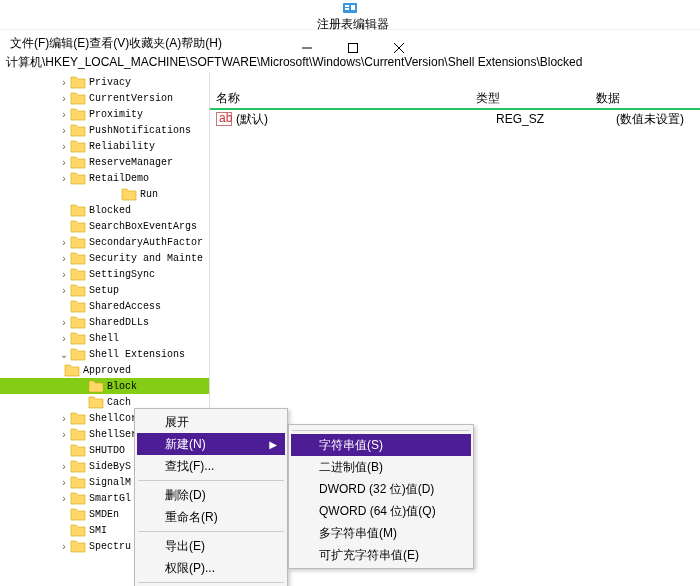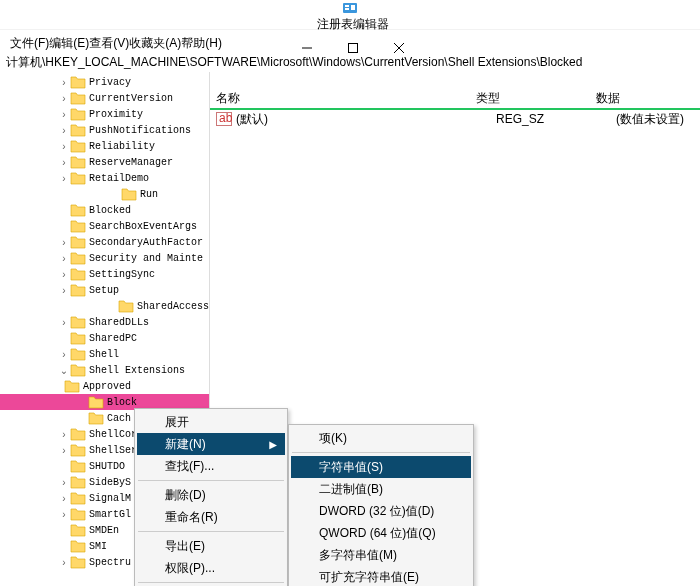--- a/index.html
+++ b/index.html
@@ -12,32 +12,32 @@
 .menubar { height: 22px; display: flex; align-items: flex-end; padding-left: 10px; }
 .menubar span { font-size: 12px; }
 .pathbar { height: 20px; padding: 2px 6px; font-size: 12px; white-space: nowrap; overflow: hidden; }
 .content { display: flex; height: calc(586px - 30px - 22px - 20px); }
 .tree { width: 210px; border-right: 1px solid #ddd; overflow: hidden; padding-top: 2px; }
 .tree-row { display: flex; align-items: center; height: 16px; white-space: nowrap; }
 .chev { width: 12px; display: inline-flex; justify-content: center; color: #666; font-size: 10px; }
 .folder { width: 16px; height: 14px; display: inline-block; margin-right: 3px; }
 .folder svg { display: block; }
 .tree-row .label { font-size: 10px; font-family: Liberation Mono, monospace; }
-.tree-row.selected { background: #ec4899; }
+.tree-row.selected { background: #84cc16; }
 .listview { flex: 1; }
 .list-header { display: flex; height: 22px; align-items: center; border-bottom: 2px solid #22c55e; padding-left: 6px; margin-top: 16px; }
 .list-col { font-size: 12px; }
 .col-name { width: 260px; }
 .col-type { width: 120px; }
 .col-data { flex: 1; }
 .list-row { display: flex; align-items: center; height: 18px; padding-left: 6px; }
 .valicon { width: 16px; height: 14px; margin-right: 4px; }
 .ctxmenu { position: absolute; background: #f5f5f5; border: 1px solid #bbb; box-shadow: 2px 2px 4px rgba(0,0,0,0.2); padding: 2px; }
 .ctxmenu .mi { height: 22px; display: flex; align-items: center; padding: 0 24px 0 28px; font-size: 12px; position: relative; }
-.ctxmenu .mi.hi { background: #0c4a6e; color: #fff; }
+.ctxmenu .mi.hi { background: #4c1d95; color: #fff; }
 .ctxmenu .mi .arrow { position: absolute; right: 8px; font-size: 10px; }
 .ctxmenu .sep { height: 1px; background: #ccc; margin: 3px 1px; }
 .menu1 { left: 134px; top: 408px; width: 154px; }
 .menu2 { left: 288px; top: 424px; width: 186px; }
 </style>
 </head>
 <body>
 
 <div class="titlebar">
   <span class="icon">
@@ -200,46 +200,37 @@
       </div>
       <div class="tree-row" style="padding-left: 58px;">
         <span class="chev">›</span>
         <span class="folder">
           <svg viewBox="0 0 16 14">
             <path d="M1 2 L6 2 L7.5 4 L15 4 L15 13 L1 13 Z" fill="#ffd869" stroke="#d9a400" stroke-width="0.6"></path>
           </svg>
         </span>
         <span class="label">Setup</span>
       </div>
-      <div class="tree-row" style=" justify-content: flex-end;">
+      <div class="tree-row" style="padding-left: 58px;">
         <span class="chev"></span>
         <span class="folder">
           <svg viewBox="0 0 16 14">
             <path d="M1 2 L6 2 L7.5 4 L15 4 L15 13 L1 13 Z" fill="#ffd869" stroke="#d9a400" stroke-width="0.6"></path>
           </svg>
         </span>
         <span class="label">SharedAccess</span>
       </div>
       <div class="tree-row" style="padding-left: 58px;">
         <span class="chev">›</span>
         <span class="folder">
           <svg viewBox="0 0 16 14">
             <path d="M1 2 L6 2 L7.5 4 L15 4 L15 13 L1 13 Z" fill="#ffd869" stroke="#d9a400" stroke-width="0.6"></path>
           </svg>
         </span>
         <span class="label">SharedDLLs</span>
-      </div>
-      <div class="tree-row" style="padding-left: 58px;">
-        <span class="chev"></span>
-        <span class="folder">
-          <svg viewBox="0 0 16 14">
-            <path d="M1 2 L6 2 L7.5 4 L15 4 L15 13 L1 13 Z" fill="#ffd869" stroke="#d9a400" stroke-width="0.6"></path>
-          </svg>
-        </span>
-        <span class="label">SharedPC</span>
       </div>
       <div class="tree-row" style="padding-left: 58px;">
         <span class="chev">›</span>
         <span class="folder">
           <svg viewBox="0 0 16 14">
             <path d="M1 2 L6 2 L7.5 4 L15 4 L15 13 L1 13 Z" fill="#ffd869" stroke="#d9a400" stroke-width="0.6"></path>
           </svg>
         </span>
         <span class="label">Shell</span>
       </div>
@@ -389,21 +380,20 @@
   <div class="sep"></div>
   <div class="mi">删除(D)</div>
   <div class="mi">重命名(R)</div>
   <div class="sep"></div>
   <div class="mi">导出(E)</div>
   <div class="mi">权限(P)...</div>
   <div class="sep"></div>
 </div>
 
 <div class="ctxmenu menu2">
-  <div class="mi">项(K)</div>
   <div class="sep"></div>
   <div class="mi hi">字符串值(S)</div>
   <div class="mi">二进制值(B)</div>
   <div class="mi">DWORD (32 位)值(D)</div>
   <div class="mi">QWORD (64 位)值(Q)</div>
   <div class="mi">多字符串值(M)</div>
   <div class="mi">可扩充字符串值(E)</div>
 </div>
 
 </body></html>

